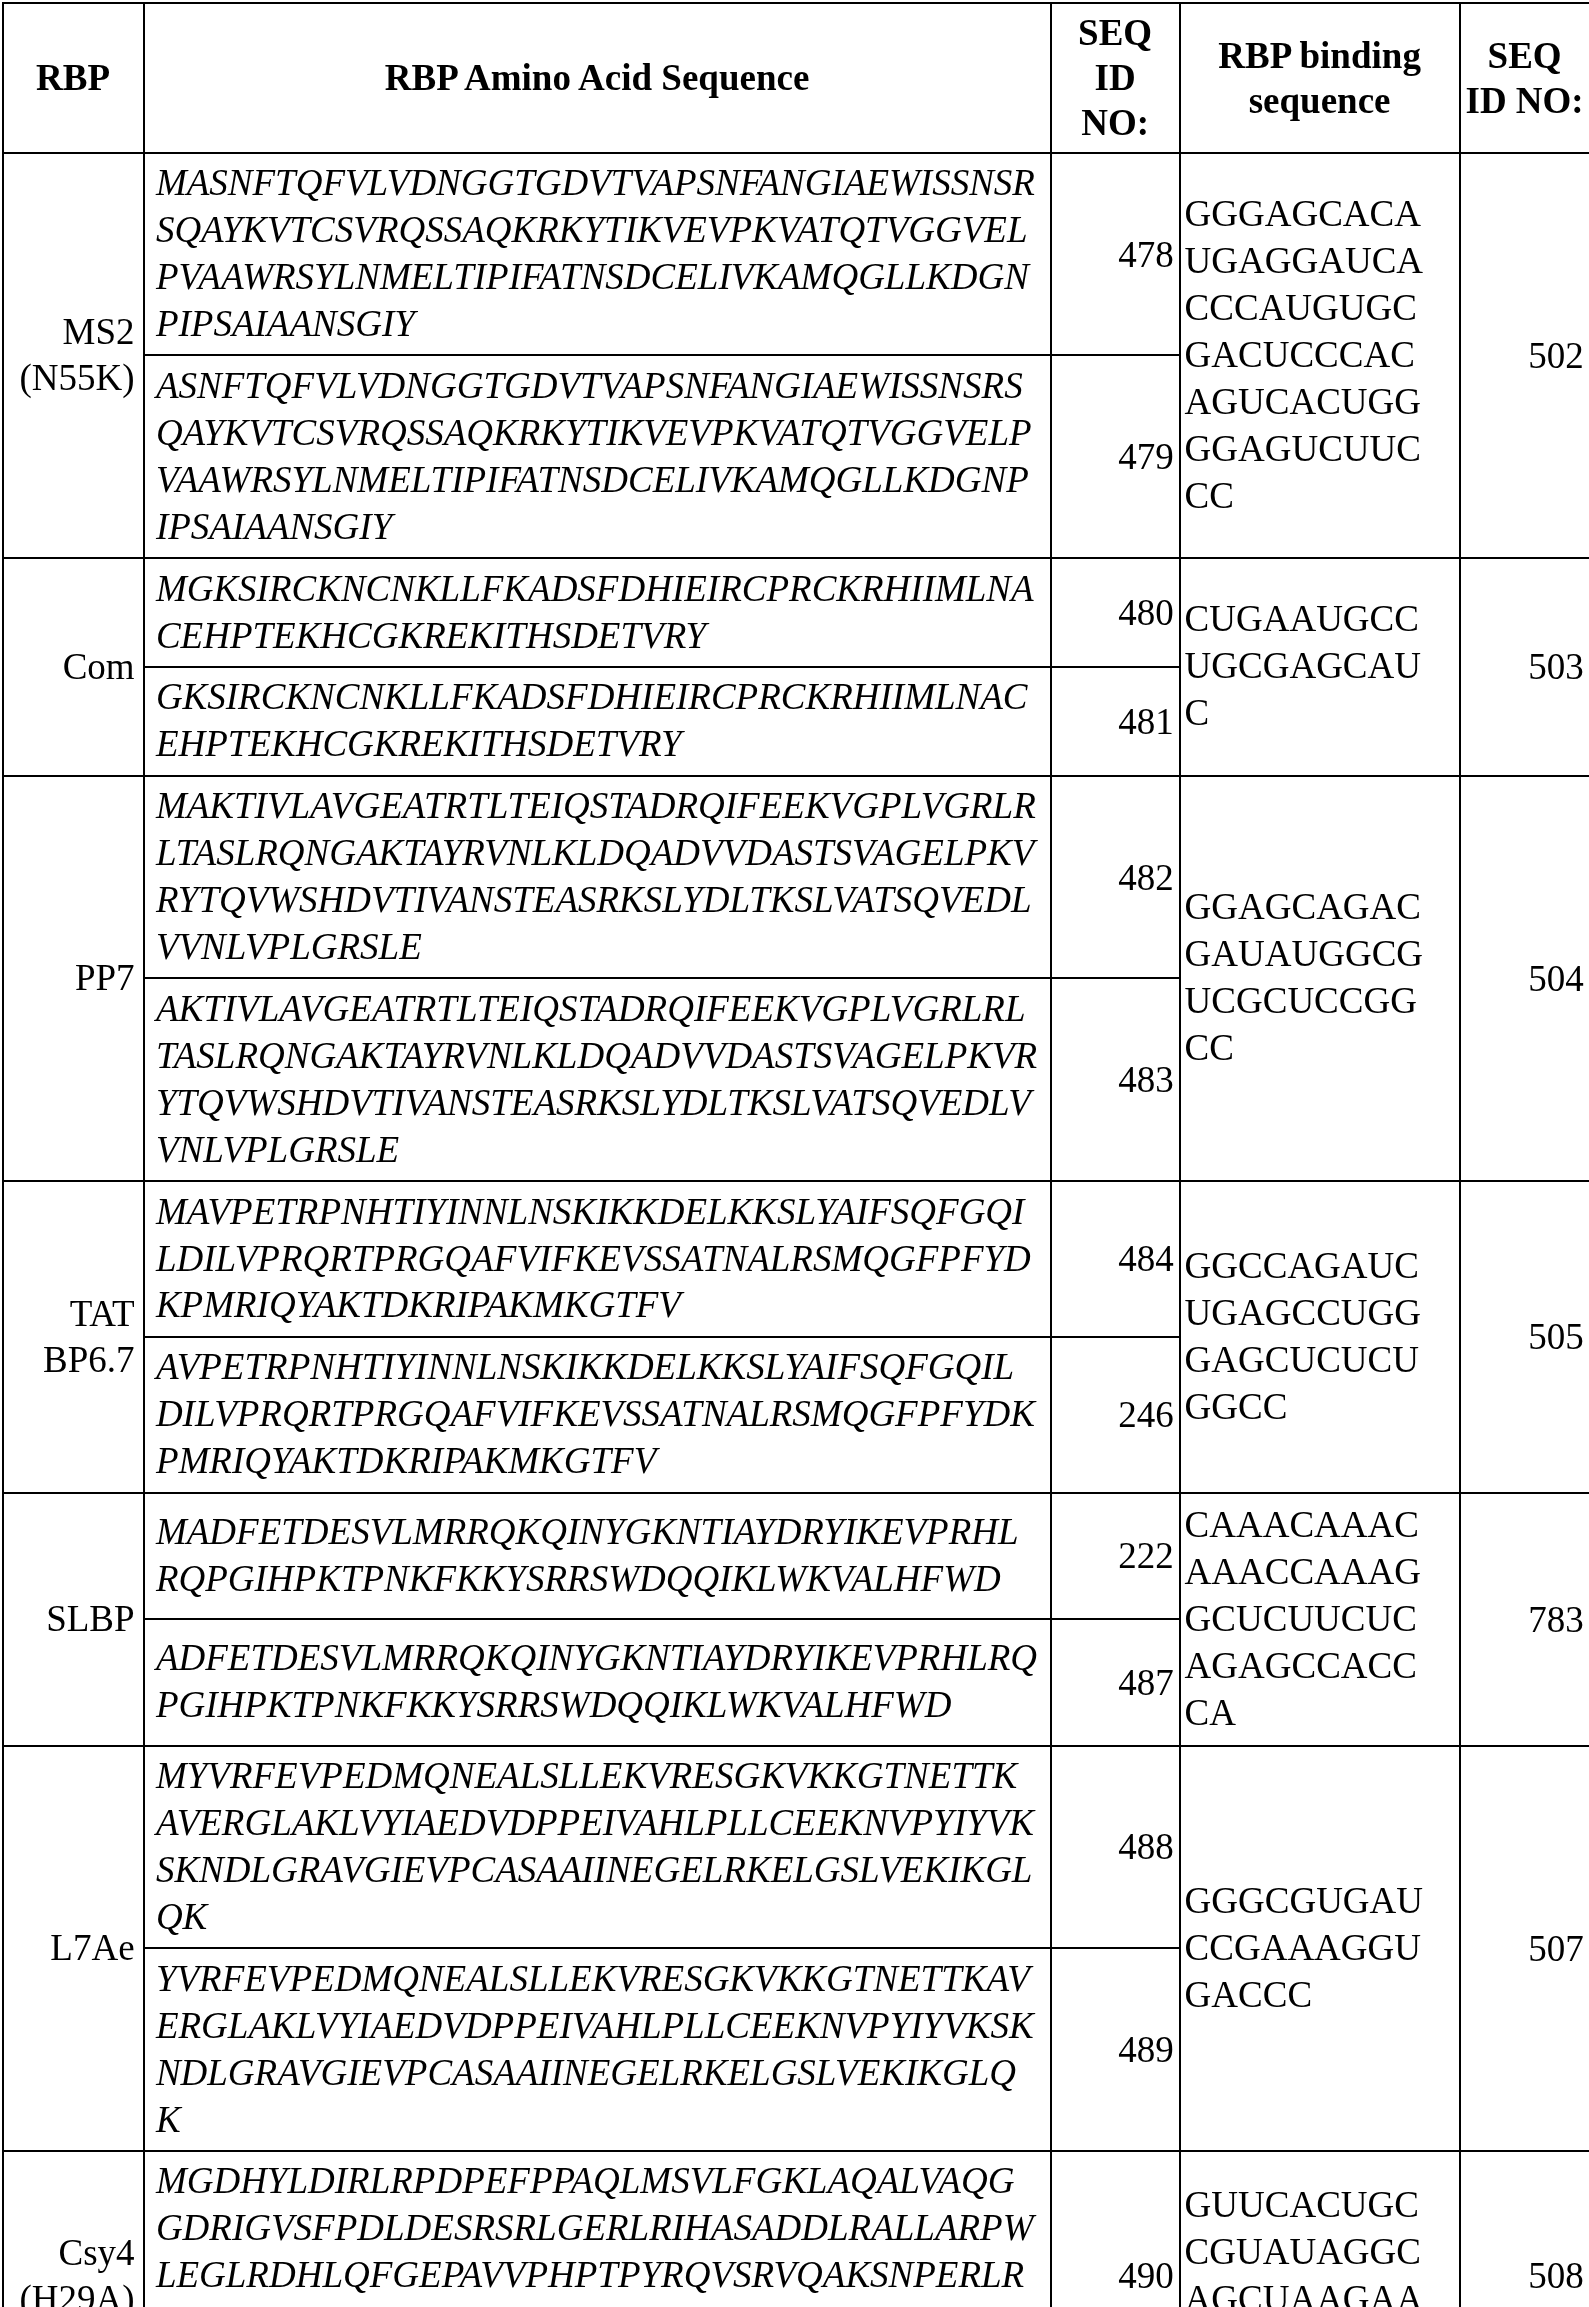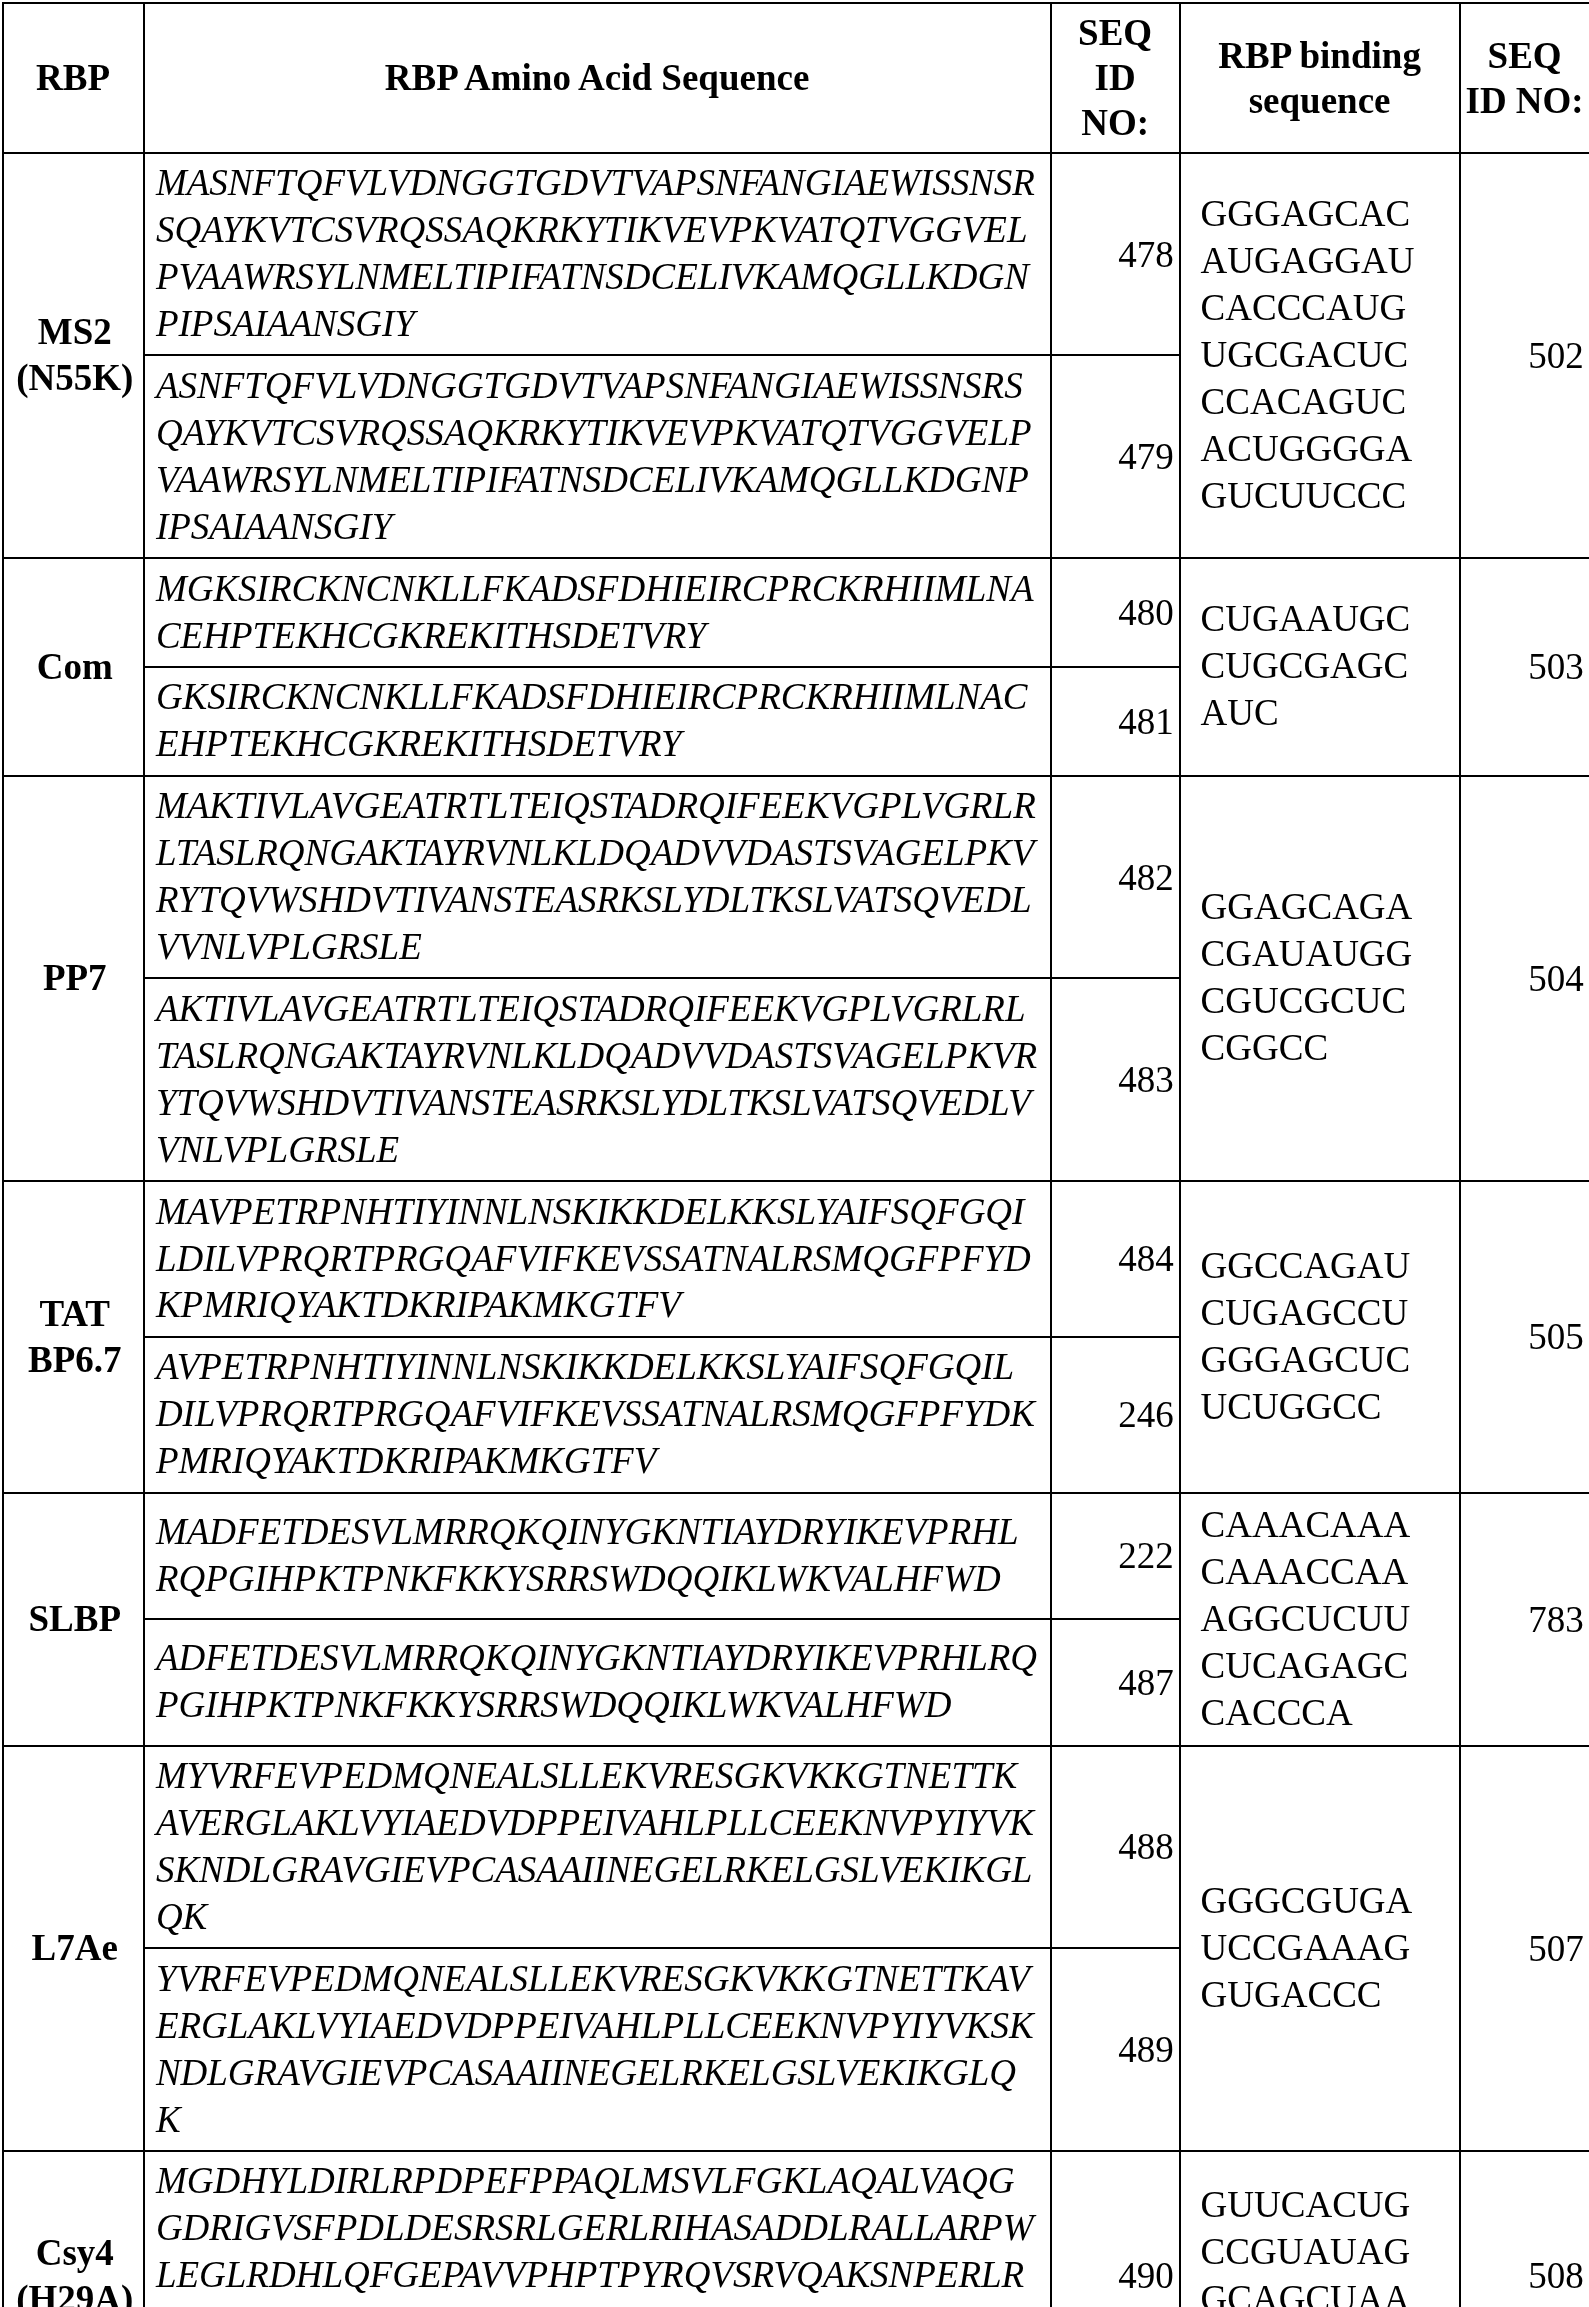--- a/index.html
+++ b/index.html
@@ -31,44 +31,43 @@
   }
   table.rbp-table th {
     font-size: 37px;
     font-weight: bold;
     text-align: center;
     padding: 6.4px 4.8px;
     line-height: 1.22;
   }
   td.rbp-name {
     font-size: 37px;
-    text-align: center;
+    text-align: right;
     padding: 6.4px 8px 6.4px 11.3px;
     line-height: 1.25;
     overflow-wrap: break-word;
-    font-weight: bold;
   }
   td.seq {
     font-size: 37px;
     line-height: 1.27;
     padding: 6.4px 11.3px;
     word-break: break-all;
     text-align: justify;
     vertical-align: middle;
     font-style: italic;
   }
   td.seq-id {
     font-size: 37px;
     text-align: right;
     padding: 3.2px 4.8px;
   }
   td.bind {
     font-size: 37px;
     line-height: 1.27;
-    padding: 8px 35px 8px 20px;
+    padding: 8px 35px 8px 4px;
     word-break: break-all;
     text-align: left;
     border-radius: 29px;
   }
   col.c-rbp   { width: 141px; }
   col.c-seq   { width: 907px; }
   col.c-id1   { width: 129px; }
   col.c-bind  { width: 280px; }
   col.c-id2   { width: 130px; }
 </style>

